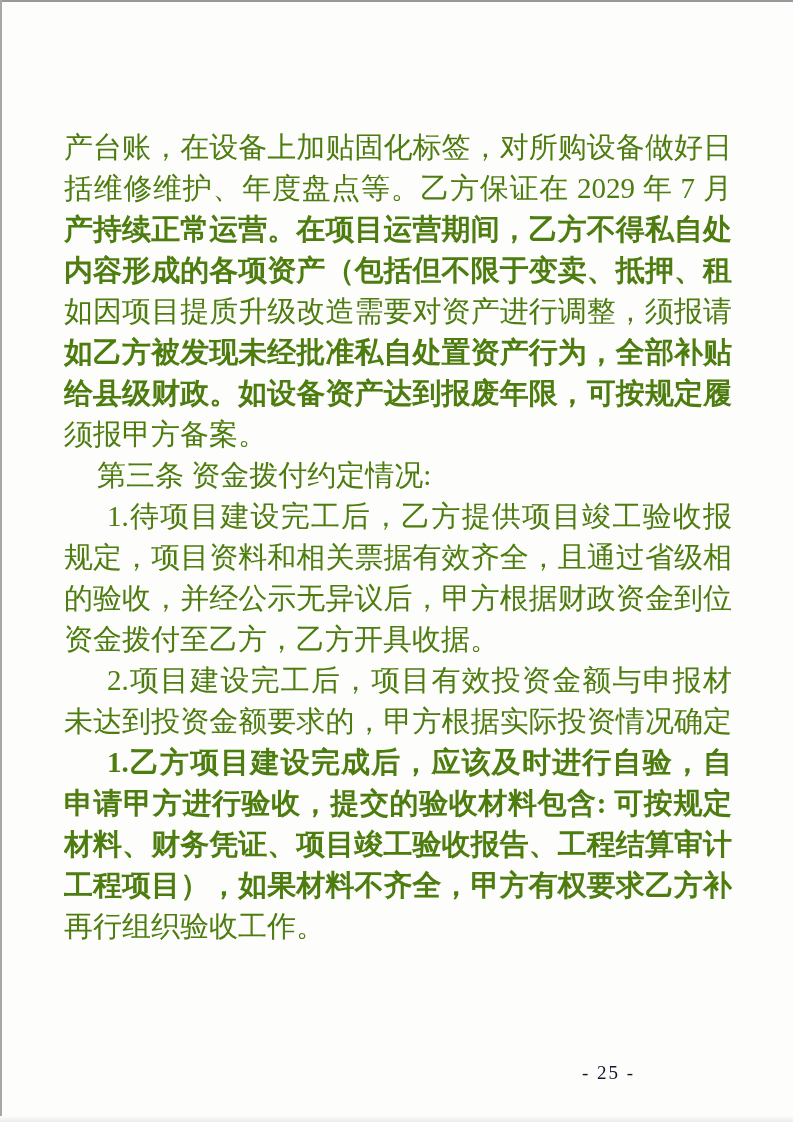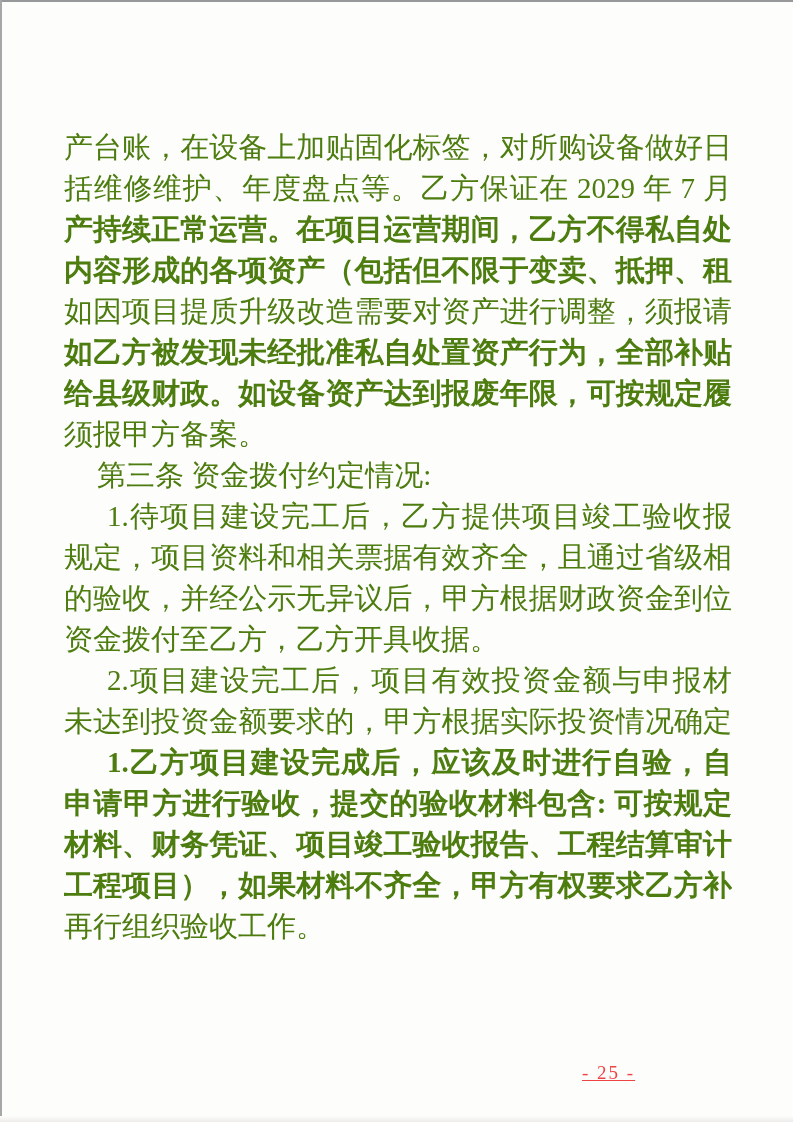--- a/index.html
+++ b/index.html
@@ -51,24 +51,23 @@
   .line.fill   { text-align-last: justify; }
   .line.nofill { text-align-last: left; }
   .line.indent-heading { text-indent: 33px; }
   .line.indent-number  { text-indent: 43px; }
   .line.bold { font-weight: 700; }
   .page-number {
     position: absolute;
     left: 582px;
     top: 1062px;
     font-size: 19px;
-    color: #ef4444;
+    color: #0f172a;
     letter-spacing: 2px;
     white-space: pre;
-    text-decoration: underline;
   }
 </style>
 </head>
 <body>
 
 <div class="page">
   <div class="scan-edge-top"></div>
   <div class="scan-edge-left"></div>
   <div class="scan-edge-bottom"></div>
 

